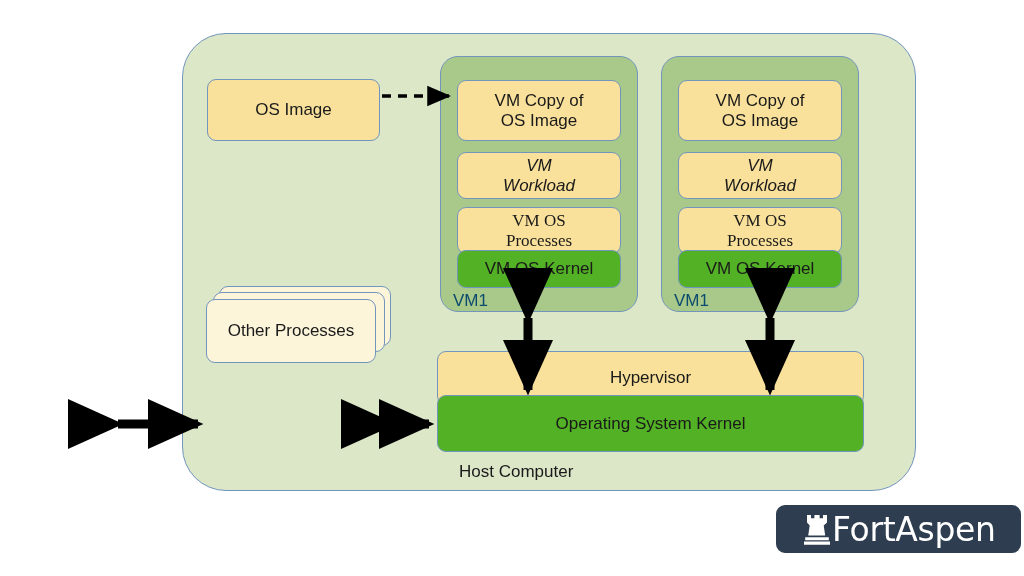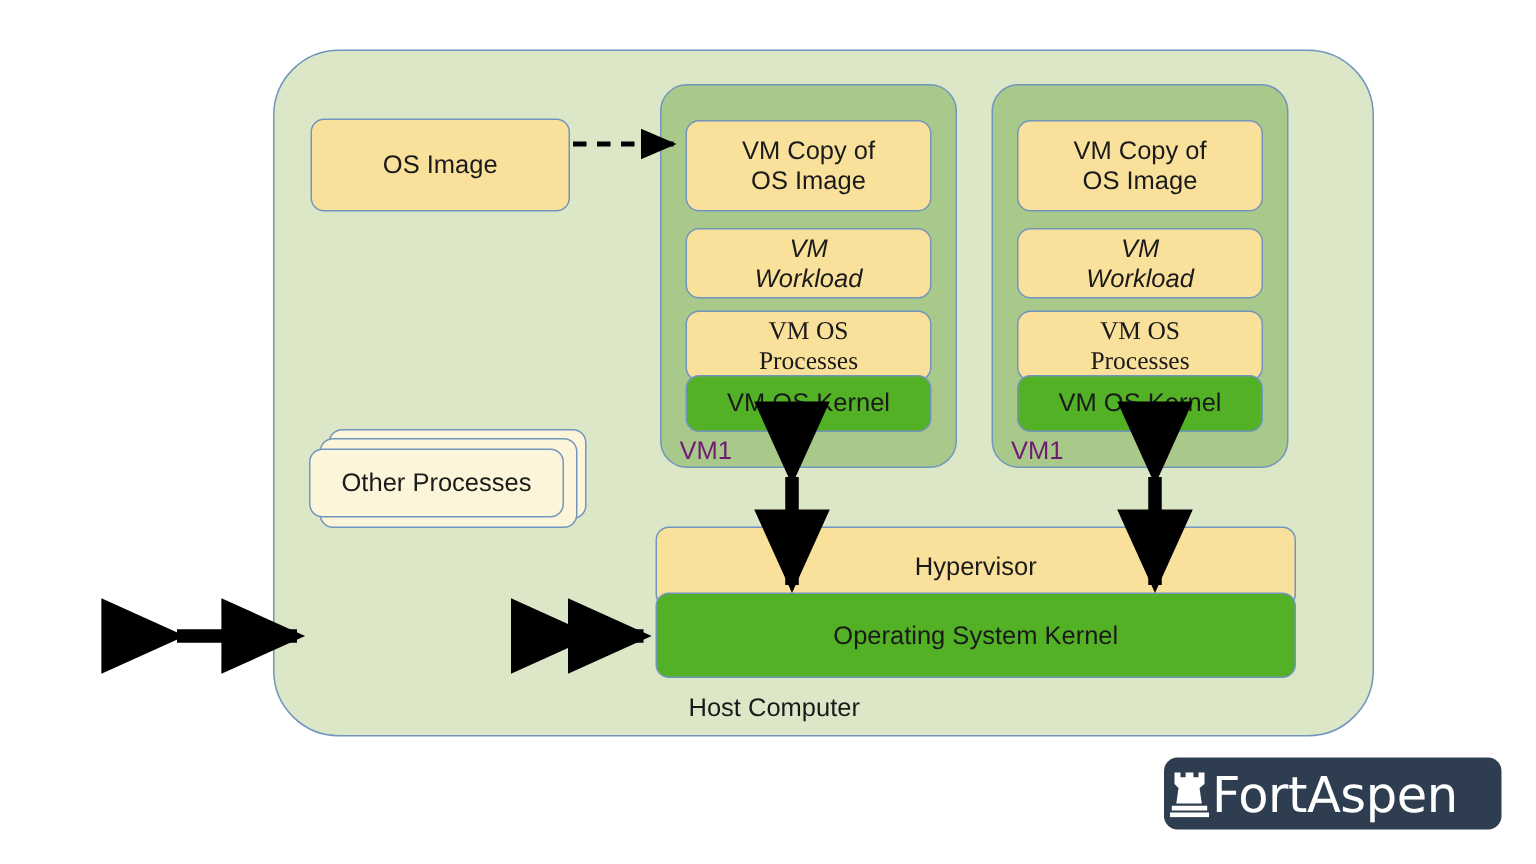--- a/index.html
+++ b/index.html
@@ -53,21 +53,21 @@
     border-radius: 18px;
   }
   #vm-container-1 { left: 440px; top: 56px; width: 198px; height: 256px; }
   #vm-container-2 { left: 661px; top: 56px; width: 198px; height: 256px; }
 
   .vm-label {
     position: absolute;
     left: 12px;
     bottom: 2px;
     font-size: 17px;
-    color: #701a75;
+    color: #0c4a6e;
     line-height: 1;
     margin-top: 48px;
   }
 
   
   .box-yellow {
     background: #fae19b;
     border: 1.1px solid #7295bd;
     border-radius: 9px;
     font-size: 17px;
@@ -106,21 +106,21 @@
 
   
   .stack-card {
     position: absolute;
     background: #fdf5da;
     border: 1.1px solid #7295bd;
     border-radius: 9px;
   }
   #other-proc-back2 { left: 219px; top: 286px; width: 170px; height: 58px; }
   #other-proc-back1 { left: 213px; top: 292px; width: 170px; height: 58px; }
-  #other-processes-box { left: 206px; top: 299px; width: 170px; height: 46px; font-size: 17px; }
+  #other-processes-box { left: 206px; top: 299px; width: 170px; height: 64px; font-size: 17px; }
 
   #system-resources-box { left: 205px; top: 396px; width: 176px; height: 56px; }
   #hypervisor-box { left: 437px; top: 337px; width: 427px; height: 54px; }
   #os-kernel-box { left: 437px; top: 395px; width: 427px; height: 57px; }
 
   #host-computer-label {
     position: absolute;
     left: 459px;
     top: 462px;
     font-size: 17px;
@@ -134,28 +134,28 @@
     width: 1024px;
     height: 576px;
     pointer-events: none;
   }
 
   
   #logo-badge {
     position: absolute;
     left: 776px;
     top: 505px;
-    width: 225px;
+    width: 245px;
     height: 48px;
     background: #2e3e50;
     border-radius: 9px;
     display: flex;
     align-items: center;
     justify-content: flex-start;
-    padding-left: 4px;
+    padding-left: 28px;
     box-sizing: border-box;
   }
   #logo-text {
     color: #ffffff;
     font-size: 33px;
     letter-spacing: -0.3px;
     line-height: 1;
     font-family: "DejaVu Sans", sans-serif;
   }
   #rook-icon { margin-right: 2px; display: block; }

